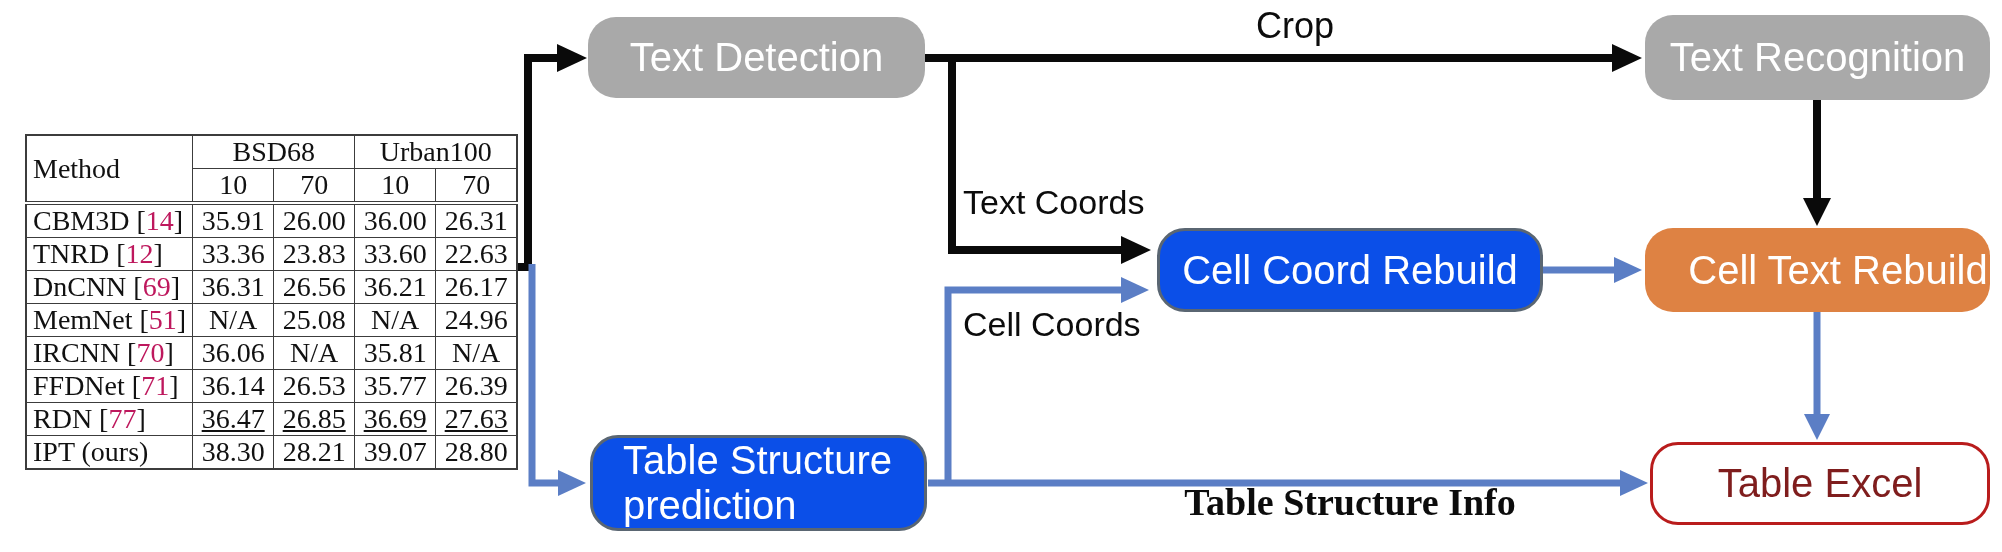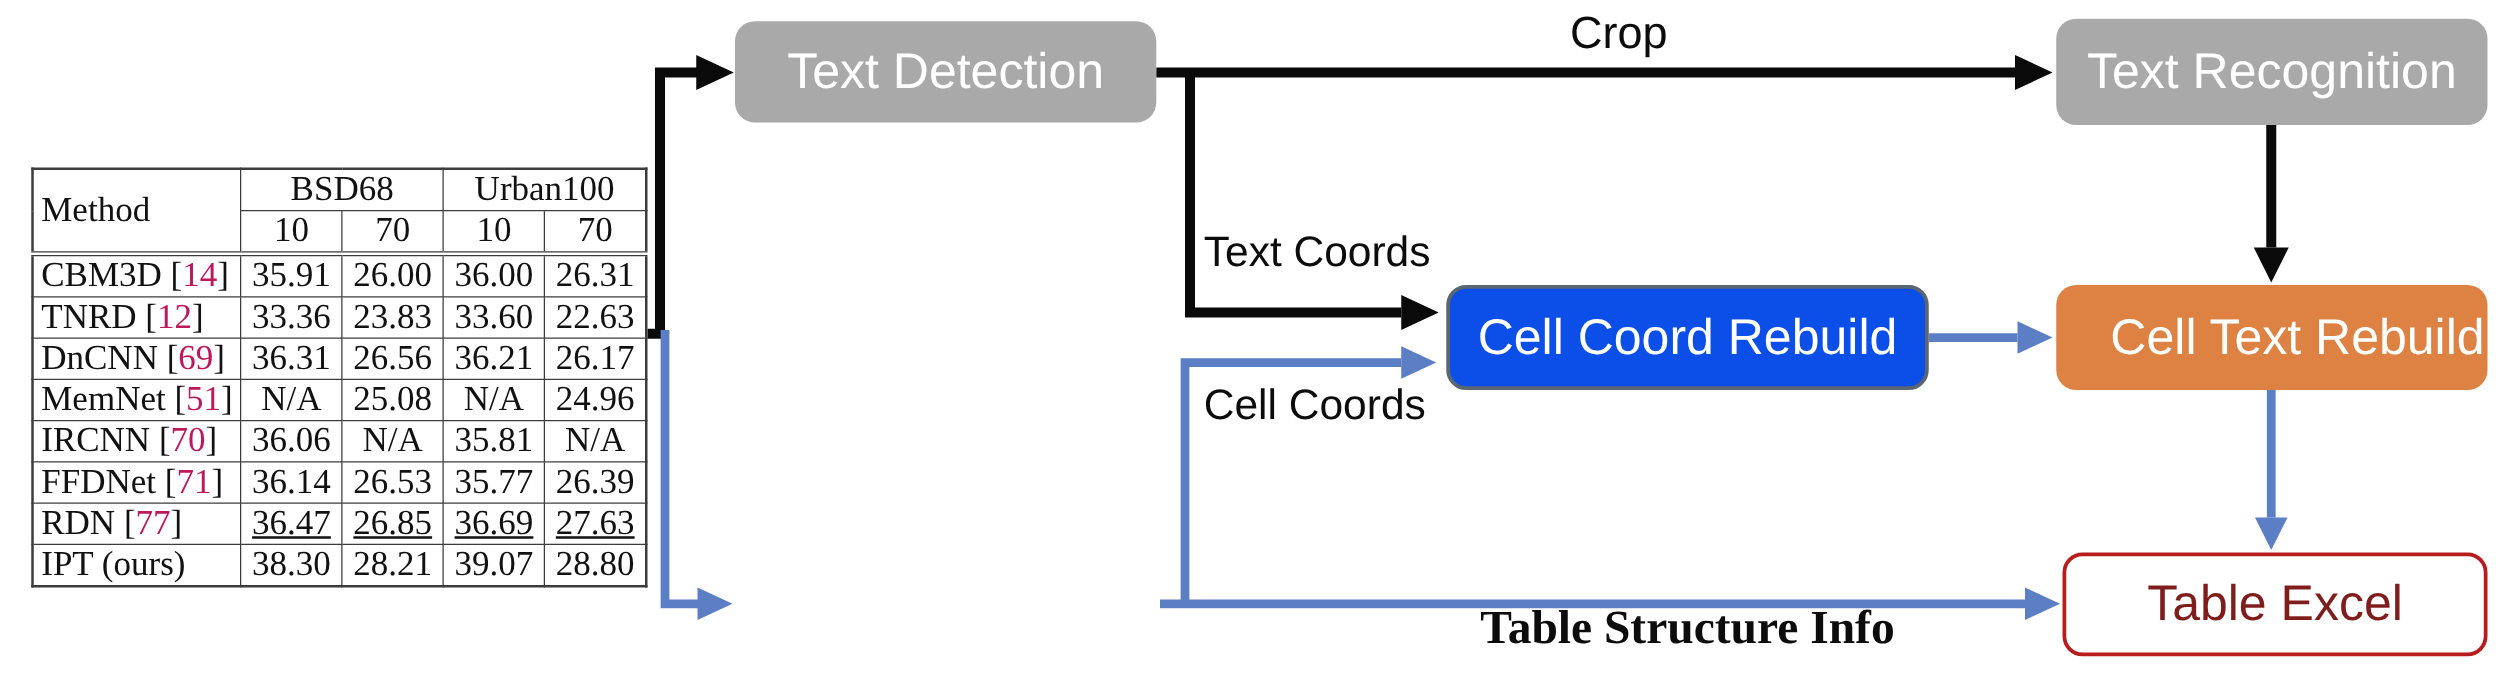--- a/index.html
+++ b/index.html
@@ -2,21 +2,21 @@
 <html><head>
 <meta charset="utf-8">
 <style>
   html,body{margin:0;padding:0;background:#fff;}
   .stage{position:relative;width:2002px;height:552px;background:#ffffff;overflow:hidden;
          font-family:"Liberation Sans",sans-serif;}
   svg.arrows{position:absolute;left:0;top:0;z-index:1;}
 
   
   .node{position:absolute;z-index:2;display:flex;align-items:center;justify-content:center;
-        text-align:left;color:#fff;border-radius:16px;font-size:40px;line-height:1.12;
+        text-align:left;color:#fff;border-radius:28px;font-size:40px;line-height:1.12;
         box-sizing:border-box;}
   .node.gray{background:#a9a9a9;}
   .node.blue{background:#0b4fe8;border:3px solid #5a6672;}
   .node.orange{background:#de8243;padding-left:41px;}
   .node.outline{background:#ffffff;border:3px solid #b91c1c;color:#7f1d1d;}
 
   #n-text-detection{left:588px;top:17px;width:337px;height:81px;}
   #n-text-recognition{left:1645px;top:15px;width:345px;height:85px;}
   #n-cell-coord-rebuild{left:1157px;top:228px;width:386px;height:84px;}
   #n-cell-text-rebuild{left:1645px;top:228px;width:345px;height:84px;}
@@ -84,20 +84,23 @@
     <span>Text Detection</span>
   </div>
   <div class="node gray" id="n-text-recognition">
     <span>Text Recognition</span>
   </div>
   <div class="node blue" id="n-cell-coord-rebuild">
     <span>Cell Coord Rebuild</span>
   </div>
   <div class="node orange" id="n-cell-text-rebuild">
     <span>Cell Text Rebuild</span>
+  </div>
+  <div class="node blue" id="n-table-structure-prediction">
+    <span>Table Structure prediction</span>
   </div>
   <div class="node outline" id="n-table-excel">
     <span>Table Excel</span>
   </div>
 
   <div class="lbl" id="l-crop">Crop</div>
   <div class="lbl" id="l-text-coords">Text Coords</div>
   <div class="lbl" id="l-cell-coords">Cell Coords</div>
   <div class="lbl" id="l-tsi">Table Structure Info</div>
 

